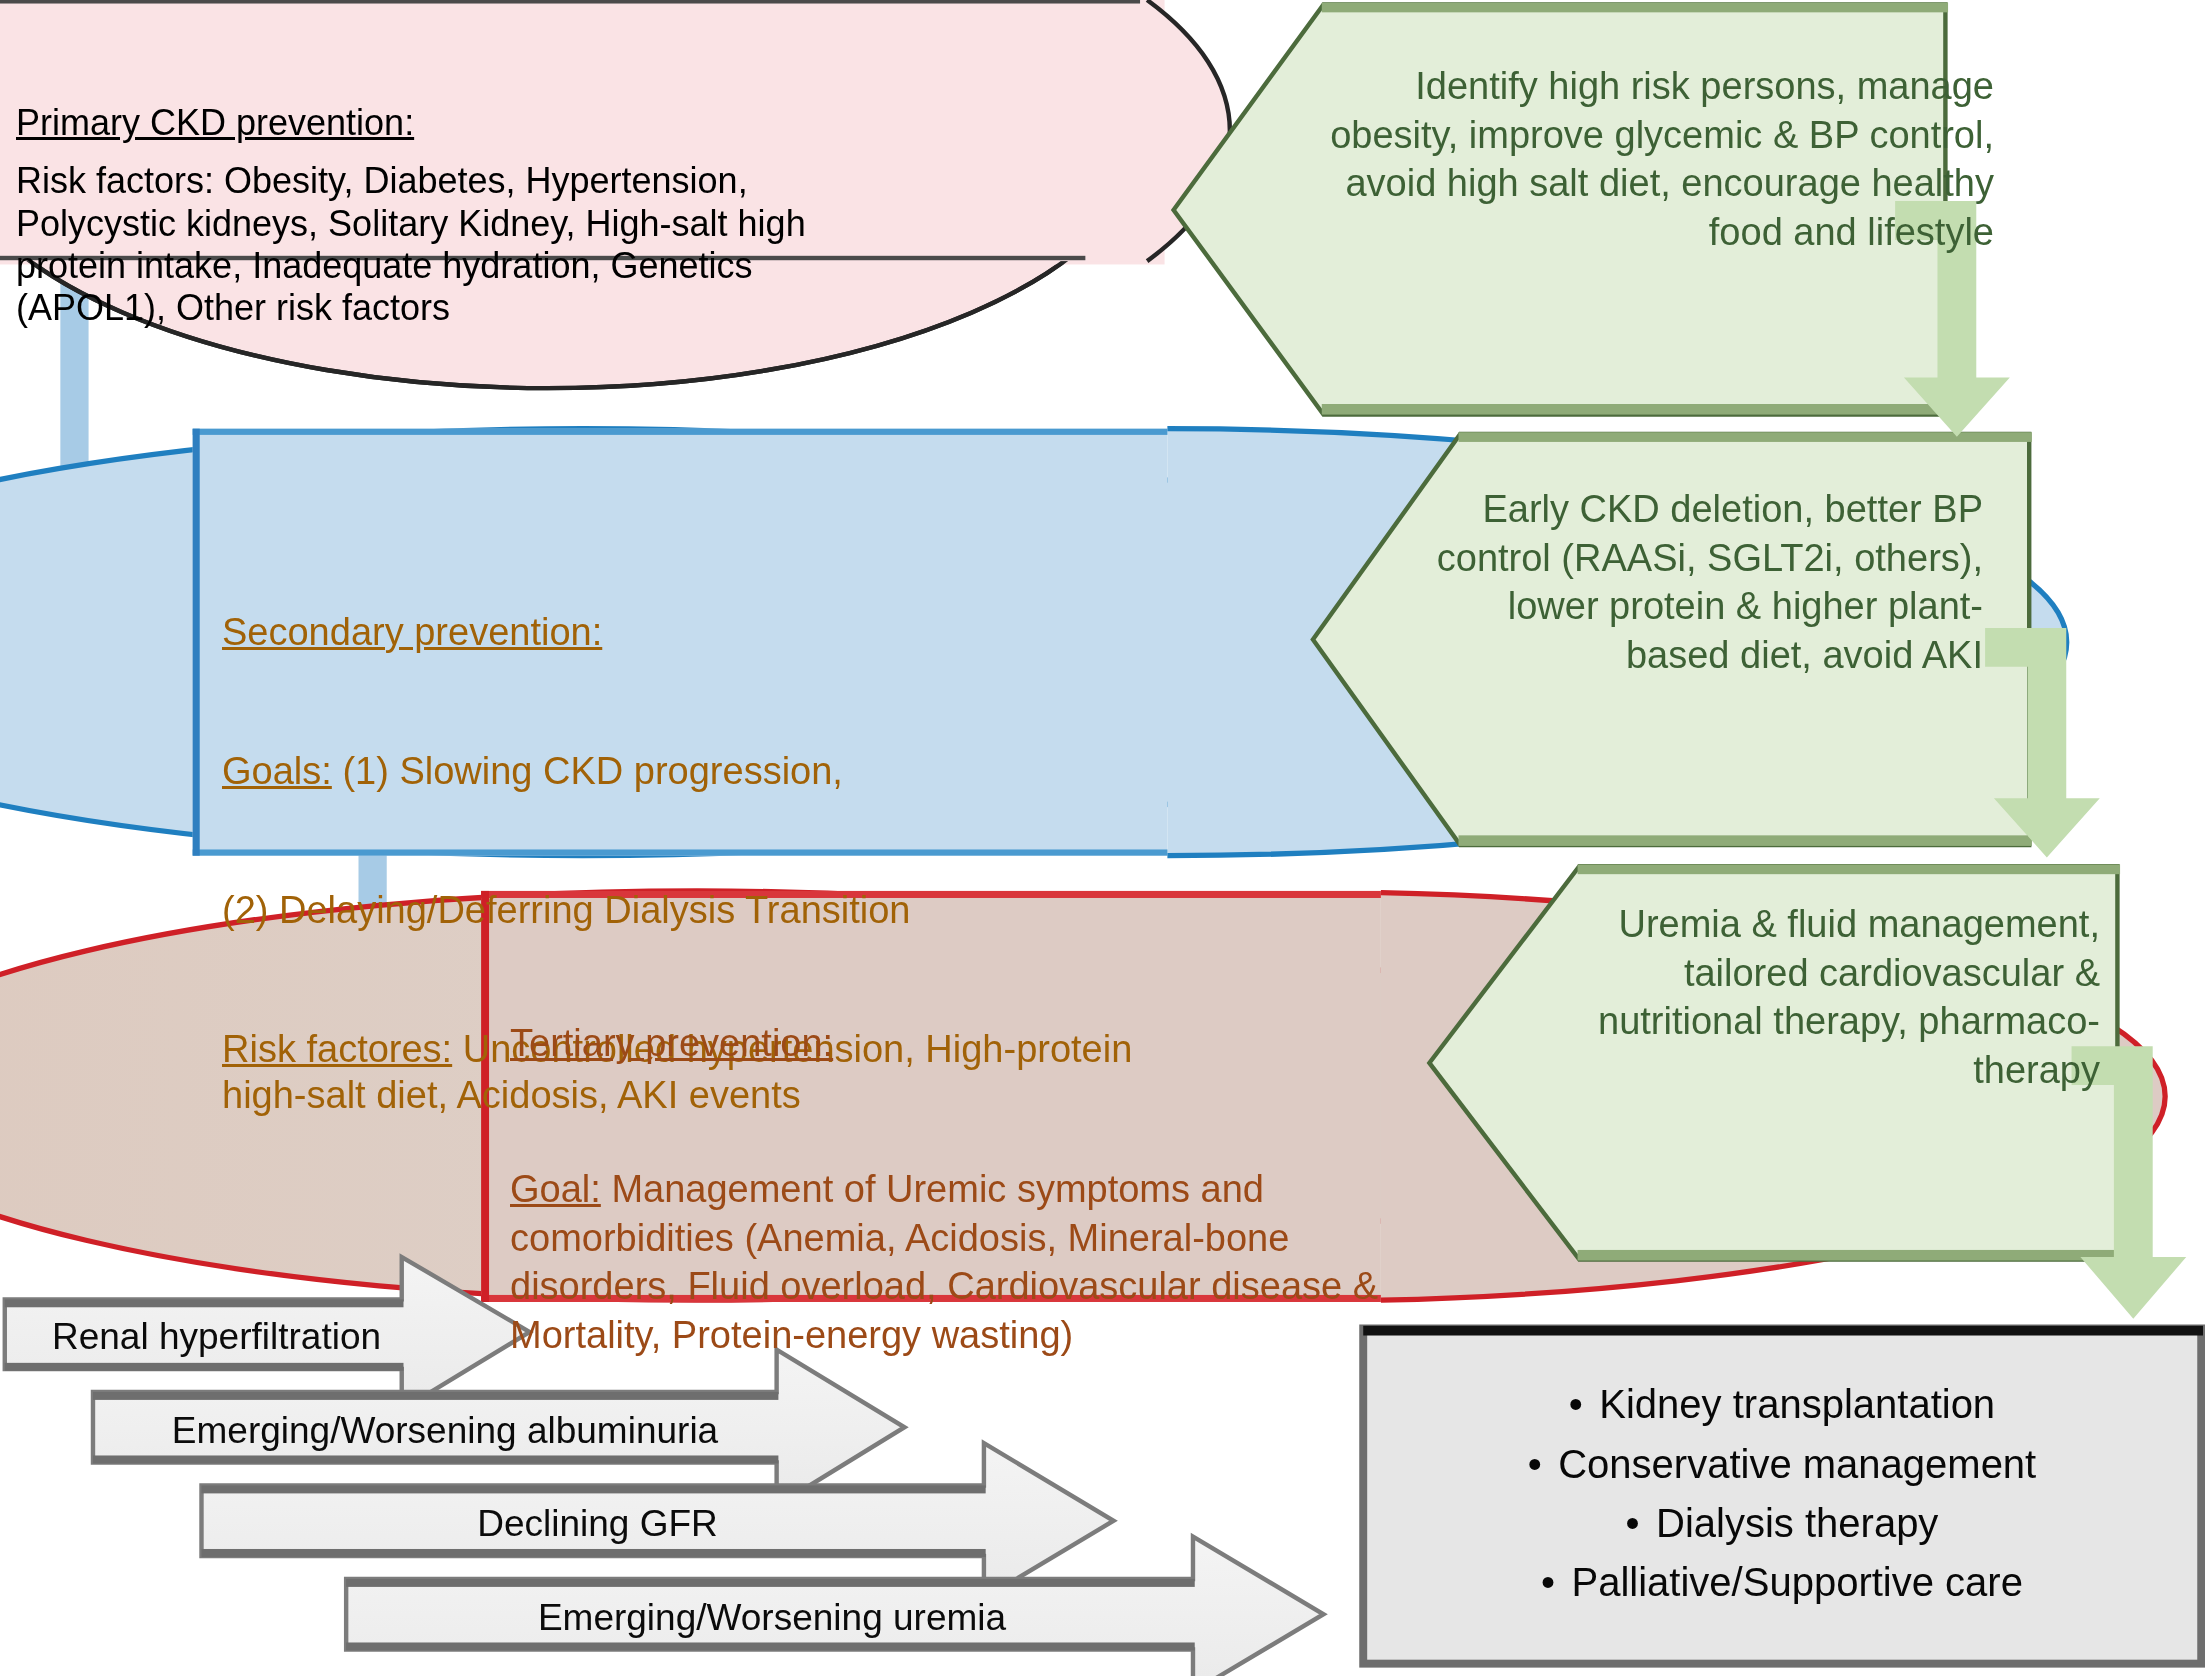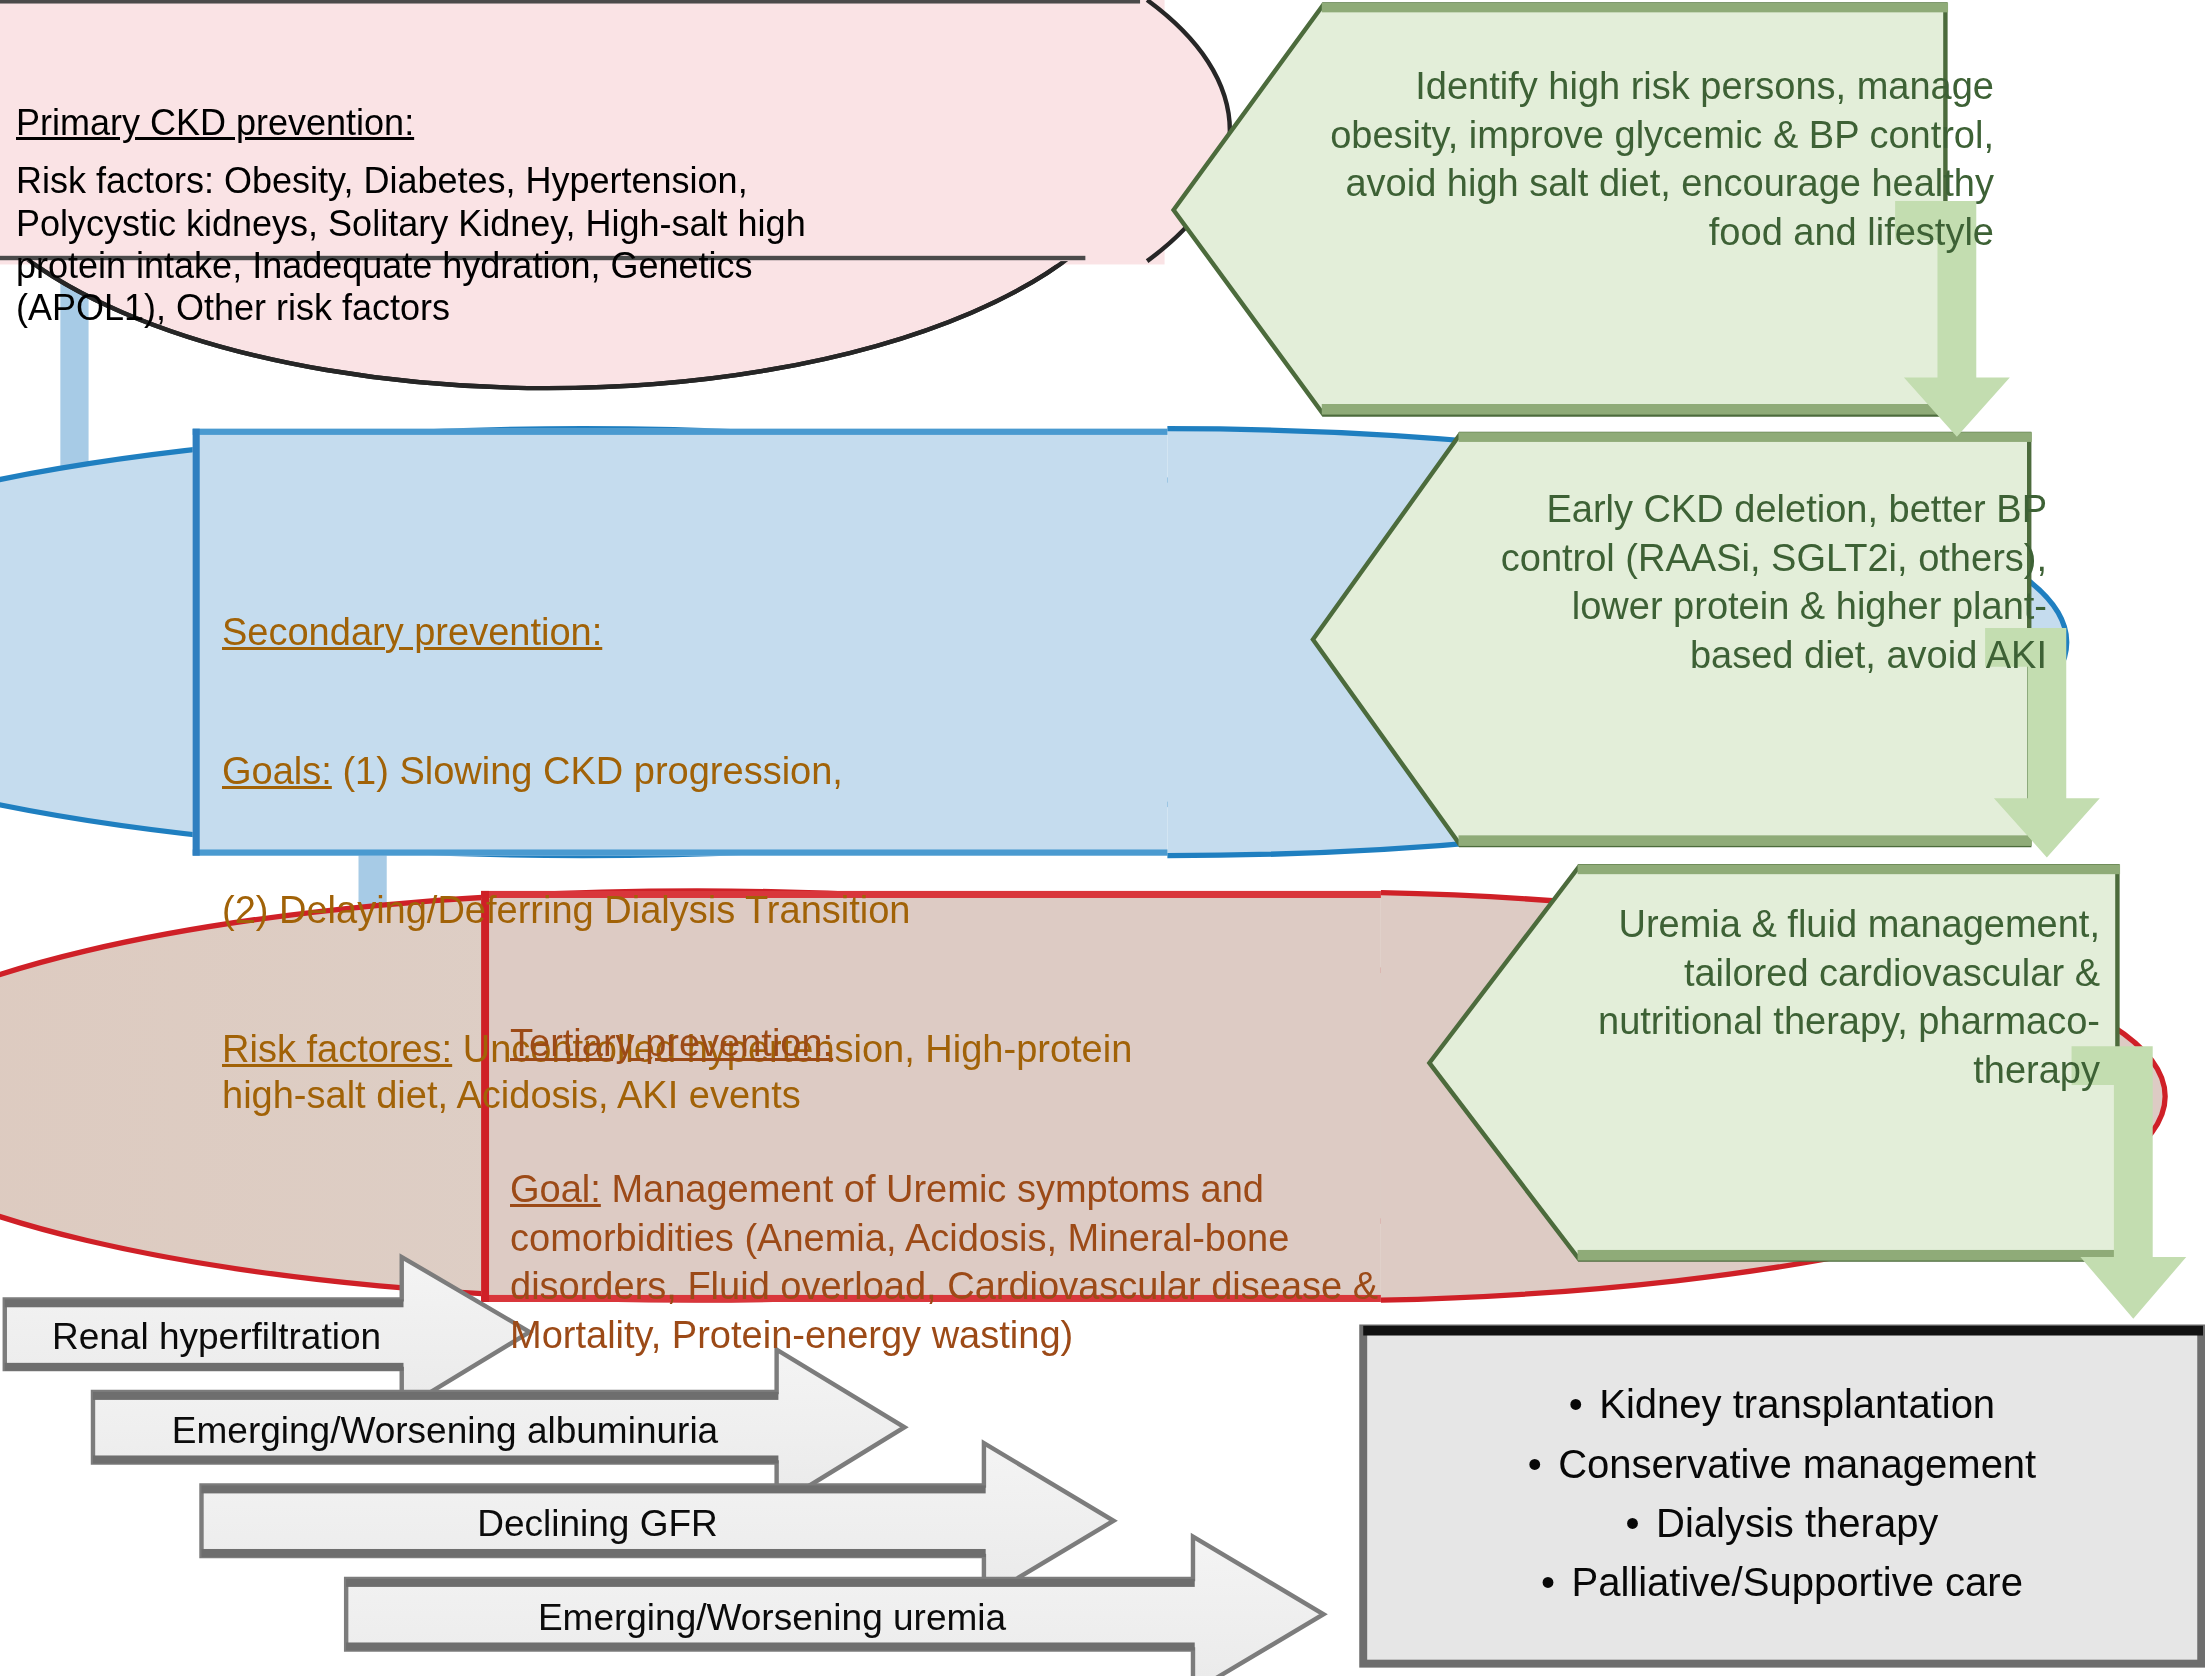--- a/index.html
+++ b/index.html
@@ -59,21 +59,21 @@
   
   .hex-text{
     position:absolute;
     text-align:right;
     color:#3d6135;
     font-size:38px;
     line-height:1.28;
     box-sizing:border-box;
   }
   #hex1-text{ left:1297px; top:62px;  width:697px; }
-  #hex2-text{ left:1500px; top:485px; width:547px; }
+  #hex2-text{ left:1436px; top:485px; width:547px; }
   #hex3-text{ left:1588px; top:900px;width:512px; }
 
   
   .banner-label{
     position:absolute;
     font-size:37px;
     color:#0b0b0b;
     text-align:center;
     line-height:1;
   }

